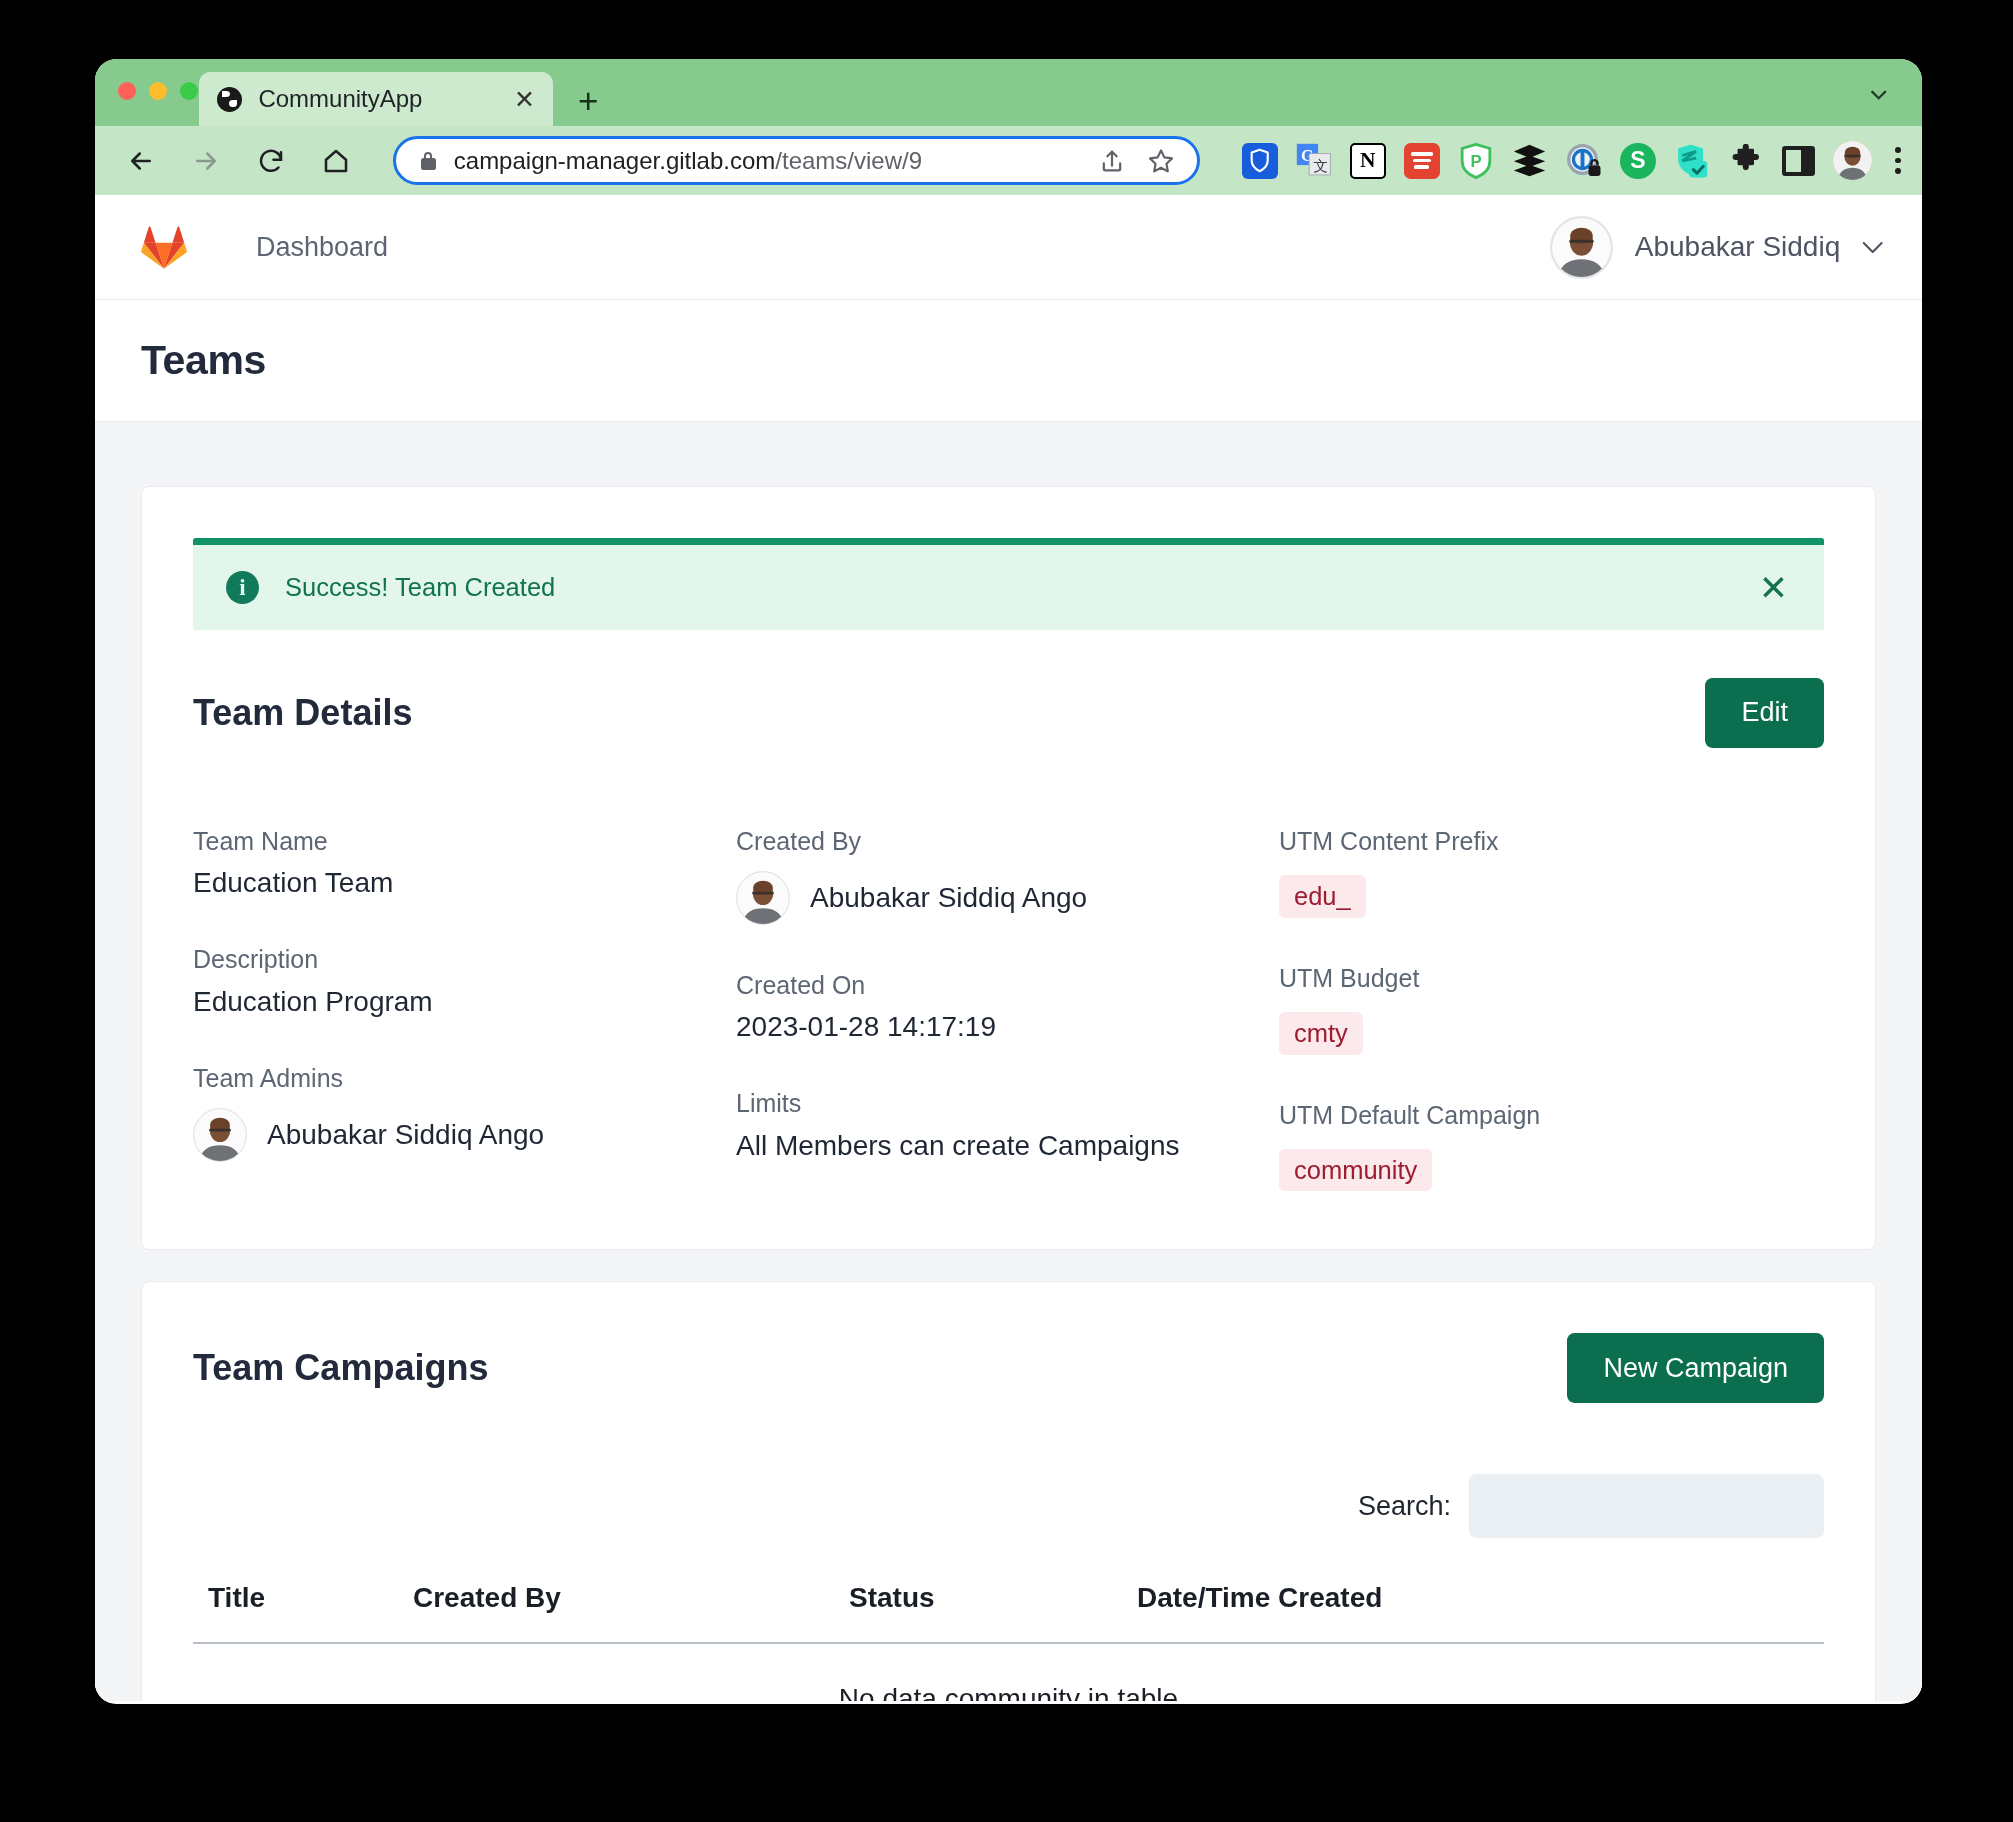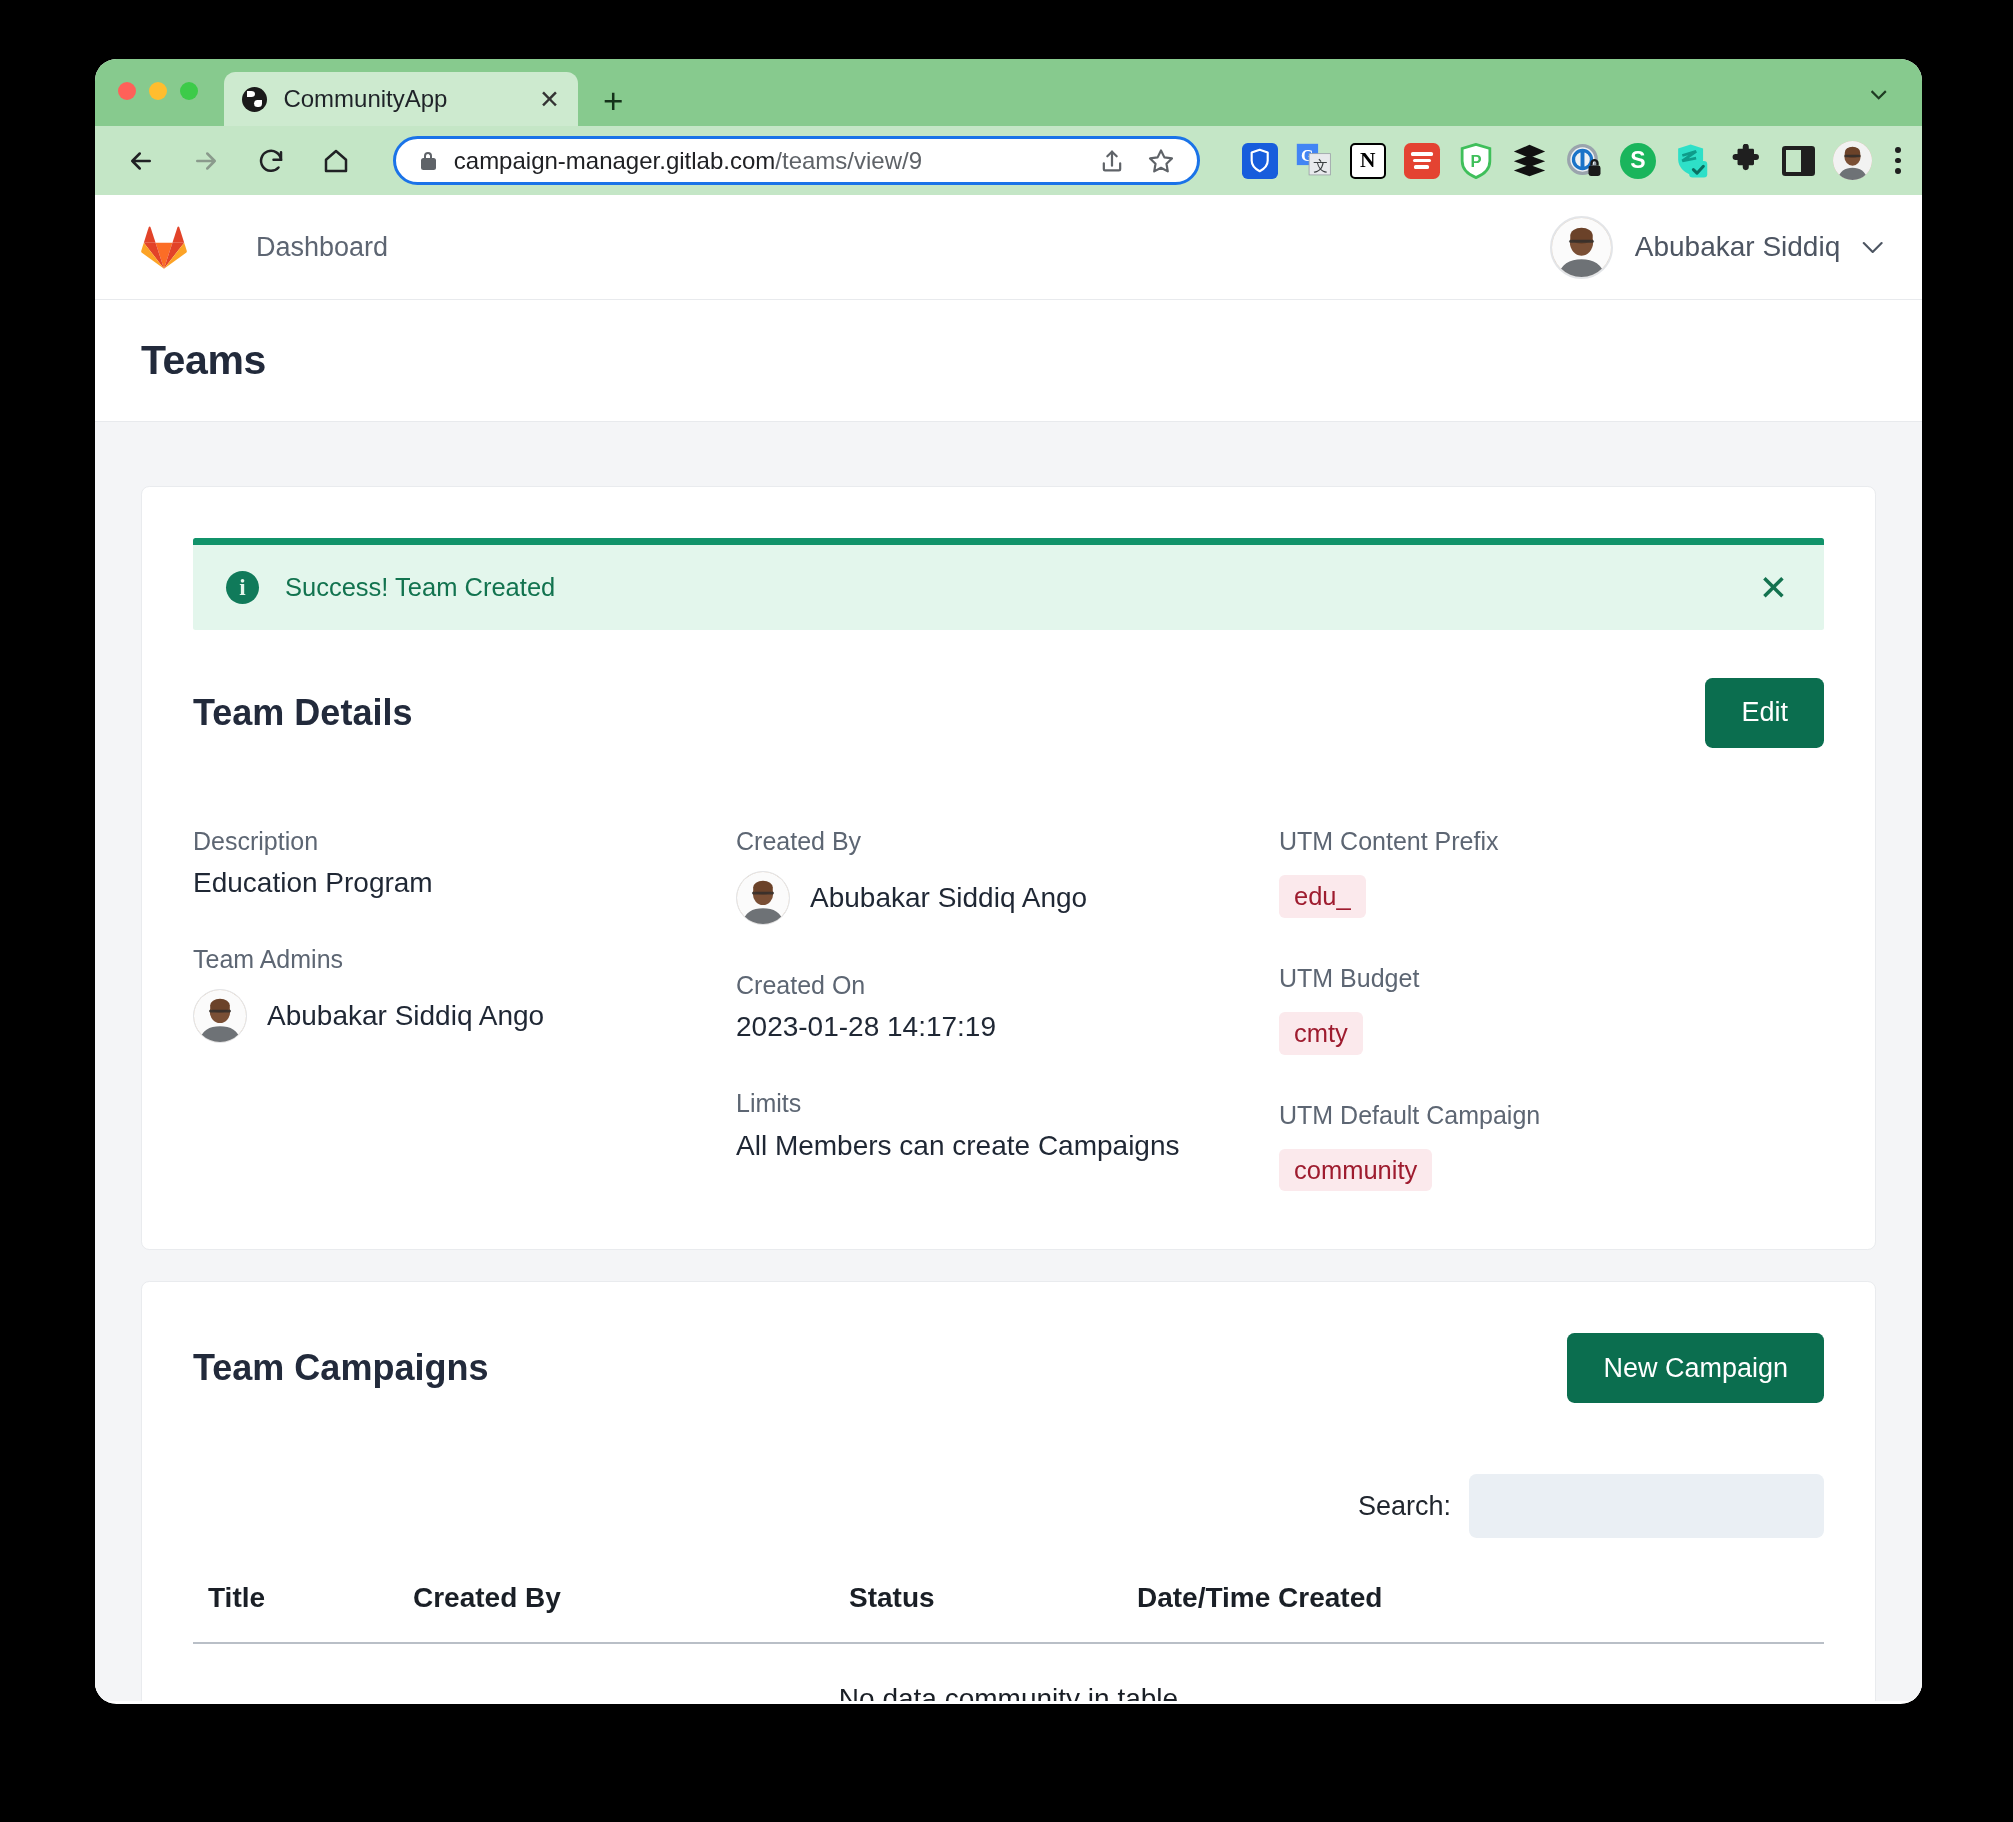--- a/index.html
+++ b/index.html
@@ -41,21 +41,21 @@
     left: 23px; top: 23px;
     display: flex; gap: 13px;
     align-items: center;
   }
   .dot { width: 18px; height: 18px; border-radius: 50%; }
   .dot.red { background: #ff6159; }
   .dot.yellow { background: #ffbd2e; }
   .dot.green { background: #3ccb49; }
 
   .tab {
-    margin-left: 111px;
+    margin-left: 86px;
     width: 354px; height: 54px;
     background: #cdeacf;
     border-radius: 11.5px 11.5px 0 0;
     display: flex;
     align-items: center;
     padding: 0 18px;
     gap: 16.4px;
   }
   .tab-fav {
     width: 25px; height: 25px;
@@ -524,20 +524,24 @@
 
           <div class="card-head">
             <span class="card-title">Team Details</span>
             <button class="btn-primary">Edit</button>
           </div>
 
           <div class="grid3">
 
             <div>
               <div class="field">
+                <div class="f-label">Team Name</div>
+                <div class="f-value">Education Team</div>
+              </div>
+              <div class="field">
                 <div class="f-label">Description</div>
                 <div class="f-value">Education Program</div>
               </div>
               <div class="field">
                 <div class="f-label">Team Admins</div>
                 <div class="f-person">
                   <span class="p-avatar">
                     <svg class="avatar-face" viewBox="0 0 66 66">
                       <rect width="66" height="66" fill="#fbfbfb"></rect>
                       <ellipse cx="33" cy="27" rx="13" ry="15" fill="#7a4f35"></ellipse>

